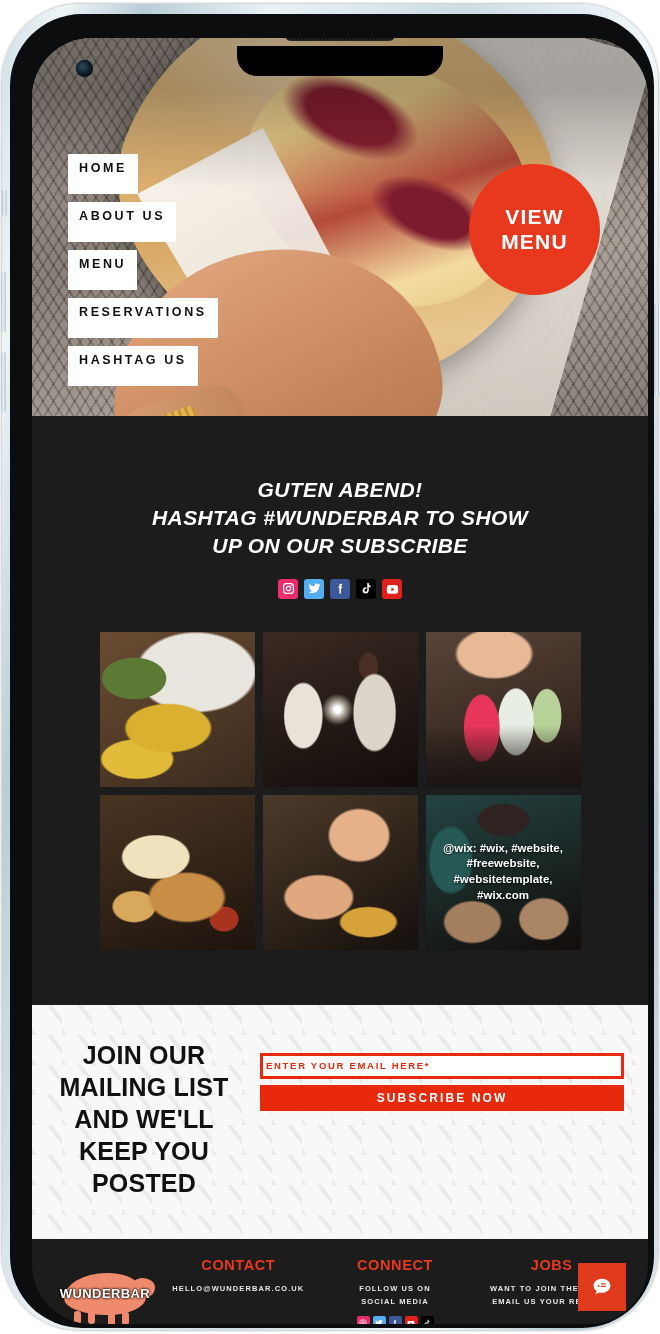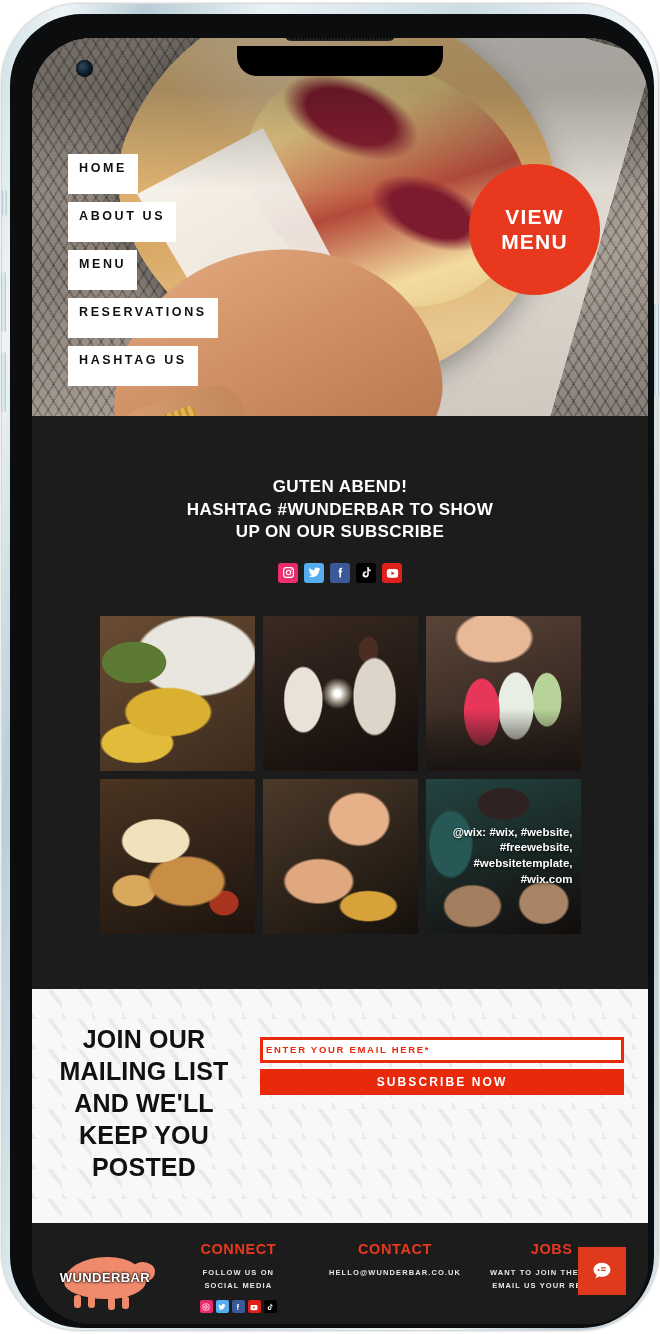--- a/index.html
+++ b/index.html
@@ -122,21 +122,21 @@
     background:#e8381d; color:#fff;
     display:flex; align-items:center; justify-content:center; text-align:center;
     font-weight:800; font-size:21px; letter-spacing:1.2px; line-height:1.16;
     cursor:pointer;
   }
 
   
   .feed{ background:#1c1c1c; padding:60px 0 0; }
   .feed-title{
     color:#fff; text-align:center; font-weight:800;
-    font-size:17px; line-height:1.33; letter-spacing:.4px;
+    font-size:21px; line-height:1.33; letter-spacing:.4px;font-style:italic;
   }
   .social-row{ display:flex; justify-content:center; gap:6px; margin-top:19px; }
   .soc{ width:20px; height:20px; border-radius:3px; display:flex; align-items:center; justify-content:center; cursor:pointer; }
   .soc svg{ width:13px; height:13px; display:block; }
   .ig{ background:linear-gradient(45deg,#f2326c,#e4276e); }
   .tw{ background:#55acee; }
   .fb{ background:#3b5998; }
   .tk{ background:#000; }
   .yt{ background:#e0201b; }
 
@@ -174,21 +174,21 @@
       radial-gradient(ellipse 30% 16% at 68% 82%, #d7a23a 0 58%, transparent 64%),
       linear-gradient(150deg,#4c3a2a,#15100c); }
   .p-rest{ position:relative; background:
       radial-gradient(ellipse 26% 16% at 50% 16%, #3a2a28 0 62%, transparent 66%),
       radial-gradient(ellipse 22% 34% at 16% 42%, #2f6d6a 0 60%, transparent 66%),
       radial-gradient(ellipse 30% 22% at 30% 82%, #c79a74 0 58%, transparent 64%),
       radial-gradient(ellipse 26% 22% at 76% 80%, #cfa17c 0 58%, transparent 64%),
       linear-gradient(160deg,#2b5350,#17100e); }
   .p-rest .ov{
     position:absolute; inset:0; display:flex; align-items:center; justify-content:center;
-    text-align:right; color:#fff; font-weight:700; font-size:11.5px; line-height:1.38;
+    text-align:center; color:#fff; font-weight:700; font-size:11.5px; line-height:1.38;
     padding:0 8px; text-shadow:0 1px 3px rgba(0,0,0,.8); background:rgba(0,0,0,.18);
   }
 
   
   .mail{
     margin-top:55px; background:#f7f7f7; padding:34px 0 40px;
     background-image:
       repeating-linear-gradient(52deg, rgba(0,0,0,.055) 0 4px, transparent 4px 30px),
       linear-gradient(#f8f8f8,#f8f8f8);
     background-size:30px 30px, 100% 100%;
@@ -344,20 +344,25 @@
               <input class="email-input" type="text" placeholder="ENTER YOUR EMAIL HERE*" style="">
               <button class="subscribe">SUBSCRIBE NOW</button>
             </div>
           </section>
 
           <footer class="footer">
             <div class="f-inner">
               <div class="logo">
                 <div class="pig"></div>
                 <div class="logo-text">WUNDERBAR</div>
+              </div>
+
+              <div class="f-col">
+                <div class="f-h">CONTACT</div>
+                <div class="f-p">HELLO@WUNDERBAR.CO.UK</div>
               </div>
 
               <div class="f-col">
                 <div class="f-h">CONNECT</div>
                 <div class="f-p" style="white-space:pre-line">FOLLOW US ON
 SOCIAL MEDIA</div>
                 <div class="f-social">
                   <a class="soc ig">
                       <svg viewBox="0 0 24 24" fill="none" stroke="#fff" stroke-width="2.4">
                         <rect x="3" y="3" width="18" height="18" rx="5"></rect>
@@ -381,25 +386,20 @@
                     </a>
                   <a class="soc tk">
                       <svg viewBox="0 0 24 24" fill="#fff">
                         <path d="M16.2 2h-2.8v13.2a2.6 2.6 0 1 1-2.6-2.6c.3 0 .5 0 .8.1V9.8a5.7 5.7 0 1 0 4.6 5.6V8.8c1 .7 2.2 1.1 3.5 1.1V7a3.7 3.7 0 0 1-3.5-3.7V2z"></path>
                       </svg>
                     </a>
                 </div>
               </div>
 
               <div class="f-col">
-                <div class="f-h">CONTACT</div>
-                <div class="f-p">HELLO@WUNDERBAR.CO.UK</div>
-              </div>
-
-              <div class="f-col">
                 <div class="f-h">JOBS</div>
                 <div class="f-p" style="padding:0 14px">WANT TO JOIN THE TEAM? EMAIL US YOUR RESUME!</div>
               </div>
             </div>
 
             <div class="chat">
               <svg viewBox="0 0 24 24" fill="#fff">
                   <path d="M12 3C6.9 3 2.8 6.4 2.8 10.6c0 2.4 1.3 4.5 3.4 5.9-.2 1.1-.8 2.3-1.7 3.3 1.7-.3 3.3-1 4.5-1.9 1 .2 1.9.4 3 .4 5.1 0 9.2-3.4 9.2-7.7S17.1 3 12 3zm-3.6 9a1.1 1.1 0 1 1 0-2.2 1.1 1.1 0 0 1 0 2.2zM16 12H11v-1.4h5V12zm0-2.6h-5V8h5v1.4z"></path>
                 </svg>
             </div>

